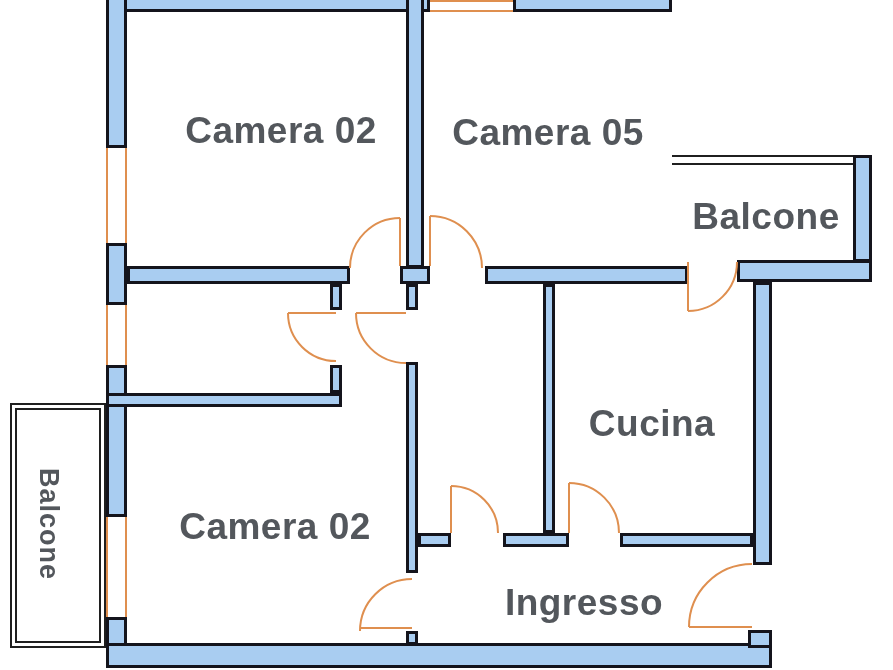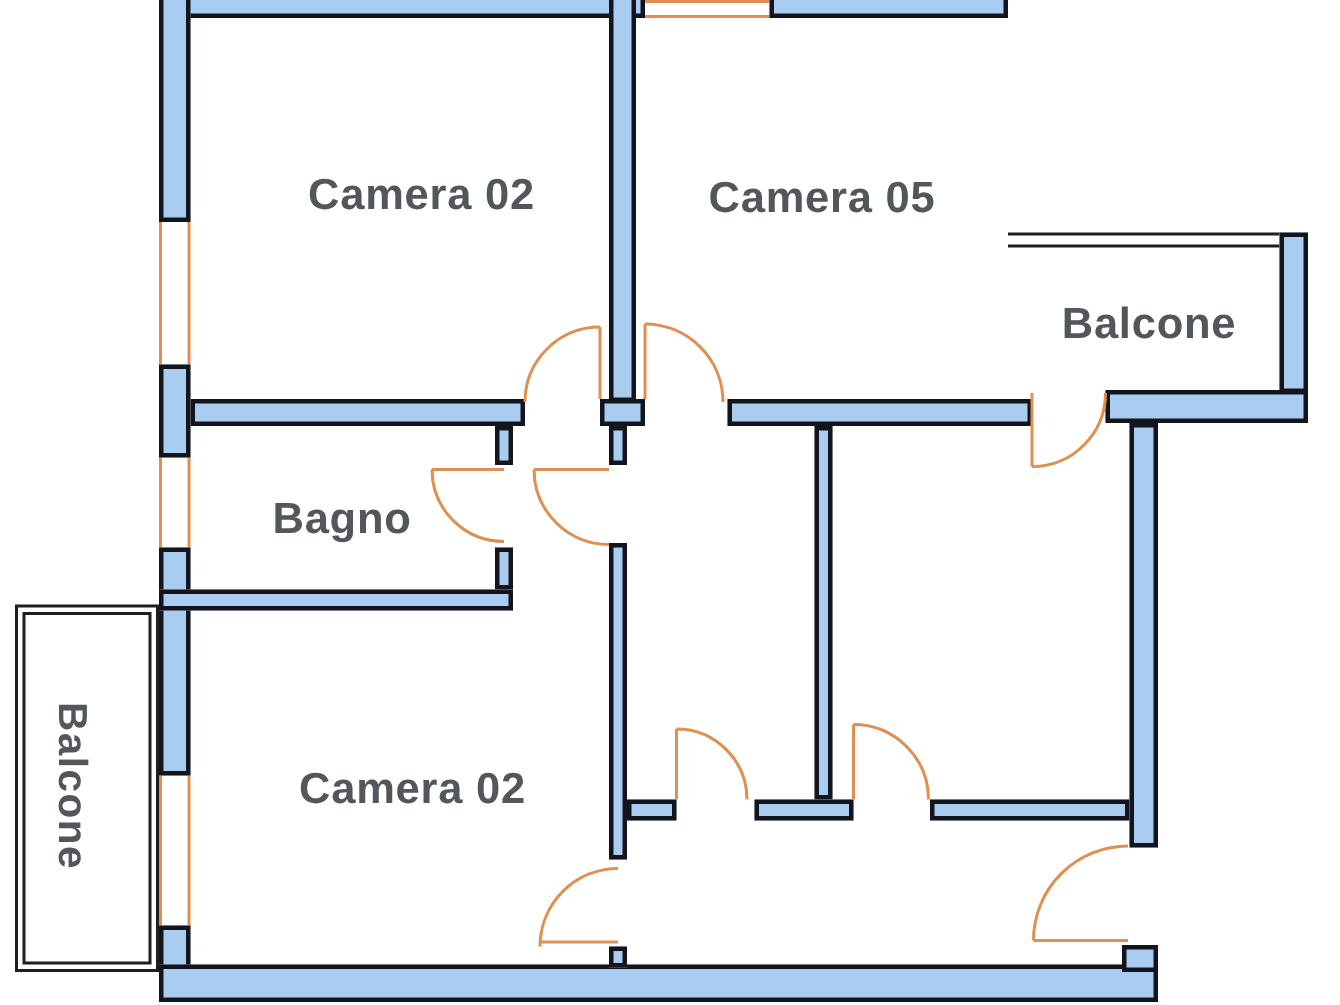--- a/index.html
+++ b/index.html
@@ -38,21 +38,21 @@
   .balcony-box{
     position:absolute;background:#fff;box-sizing:border-box;
     border:7px double var(--balcony-outline);
   }
   .doors{position:absolute;left:0;top:0;pointer-events:none;}
   .doors path,.doors line{stroke:var(--door-color);stroke-width:2;fill:none;}
   .room-label{
     position:absolute;
     transform:translate(-50%,-50%);
     color:var(--label-color);
-    font-size:29px;font-weight:600;
+    font-size:37px;font-weight:600;
     white-space:nowrap;letter-spacing:0.5px;
   }
   .room-label.vertical{
     writing-mode:vertical-rl;
     letter-spacing:1px;font-size:27px;
   }
 </style>
 </head>
 <body>
 
@@ -111,16 +111,17 @@
     <path d="M569,483 A50,50 0 0 1 619,533"></path>
     <line x1="688" y1="262" x2="688" y2="311"></line>
     <path d="M737,262 A49,49 0 0 1 688,311"></path>
     <line x1="689" y1="627" x2="752" y2="627"></line>
     <path d="M752,564 A63,63 0 0 0 689,627"></path>
   </svg>
 
   <div class="room-label" style="left:281px;top:131px;">Camera 02</div>
   <div class="room-label" style="left:548px;top:133px;">Camera 05</div>
   <div class="room-label" style="left:766px;top:217px;">Balcone</div>
-  <div class="room-label" style="left:228px;top:347px;">Bagno</div>
+  <div class="room-label" style="left:652px;top:424px;">Cucina</div>
   <div class="room-label" style="left:275px;top:527px;">Camera 02</div>
   <div class="room-label vertical" style="left:48px;top:524px;">Balcone</div>
+  <div class="room-label" style="left:584px;top:603px;">Ingresso</div>
 </div>
 
 </body></html>

